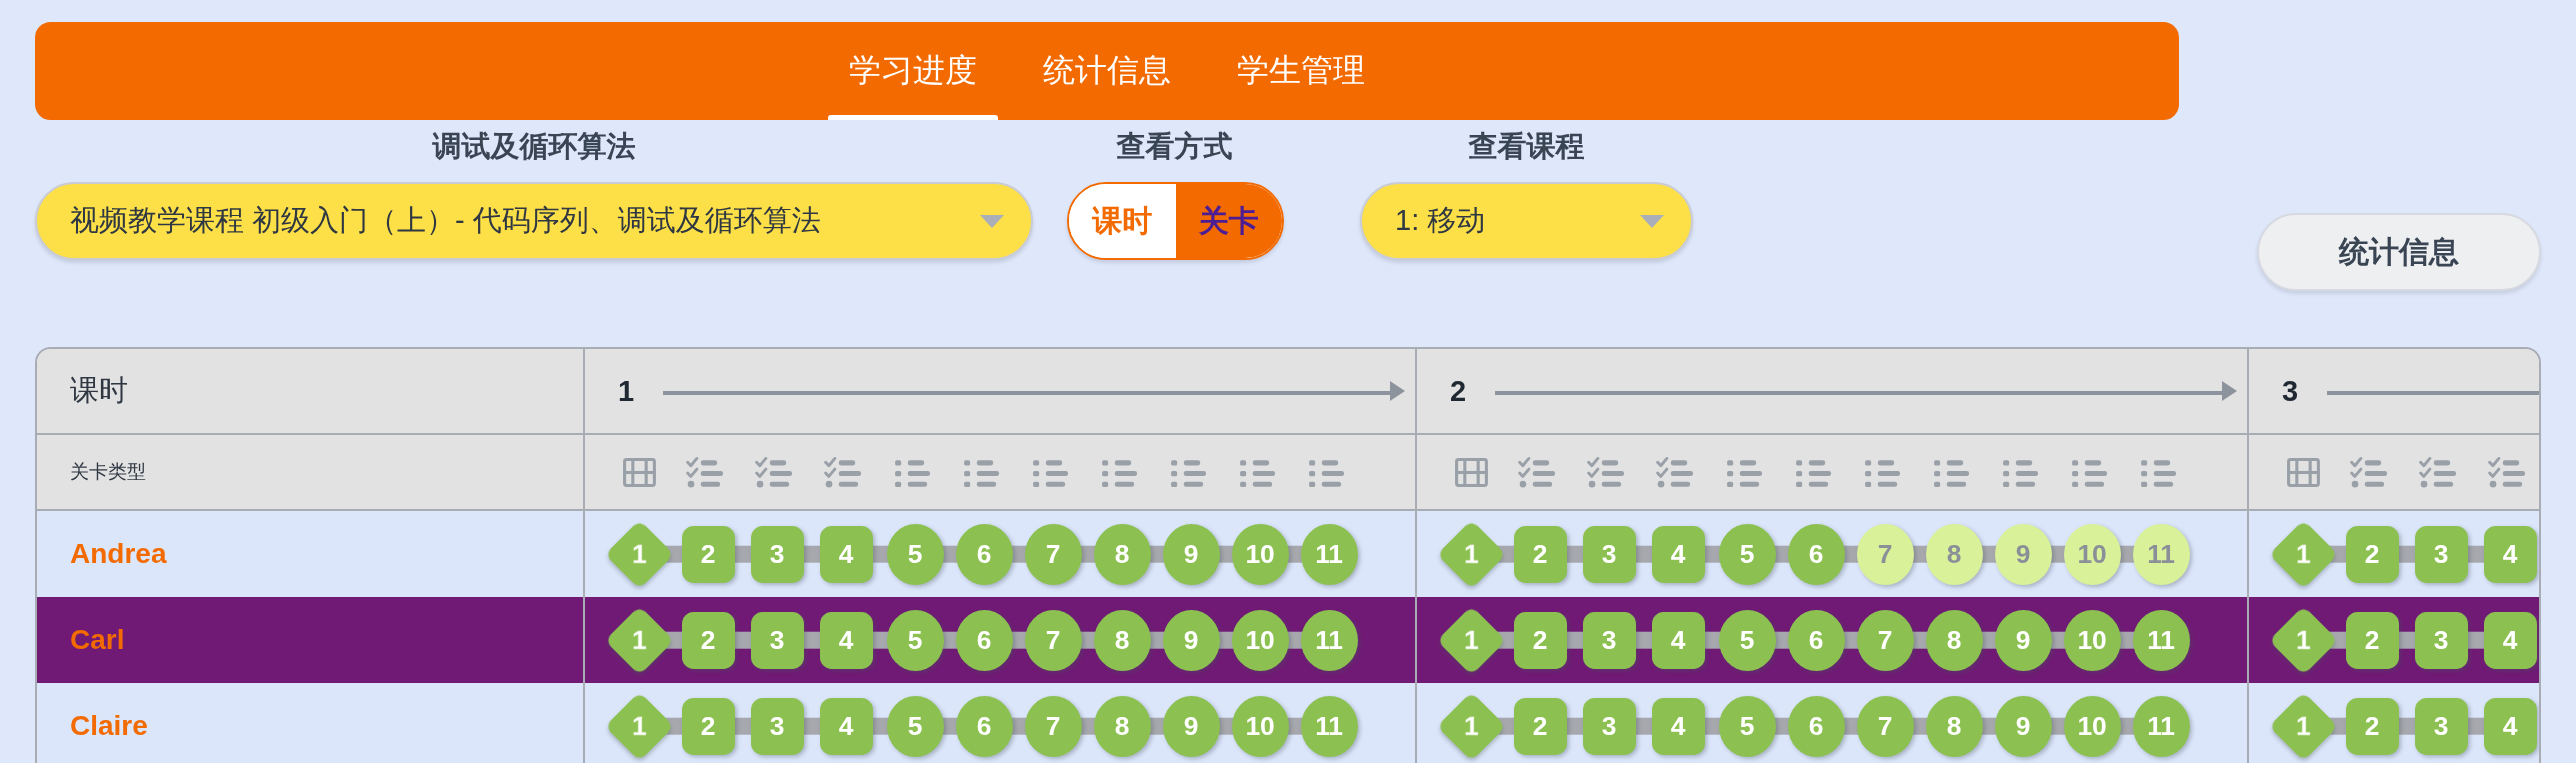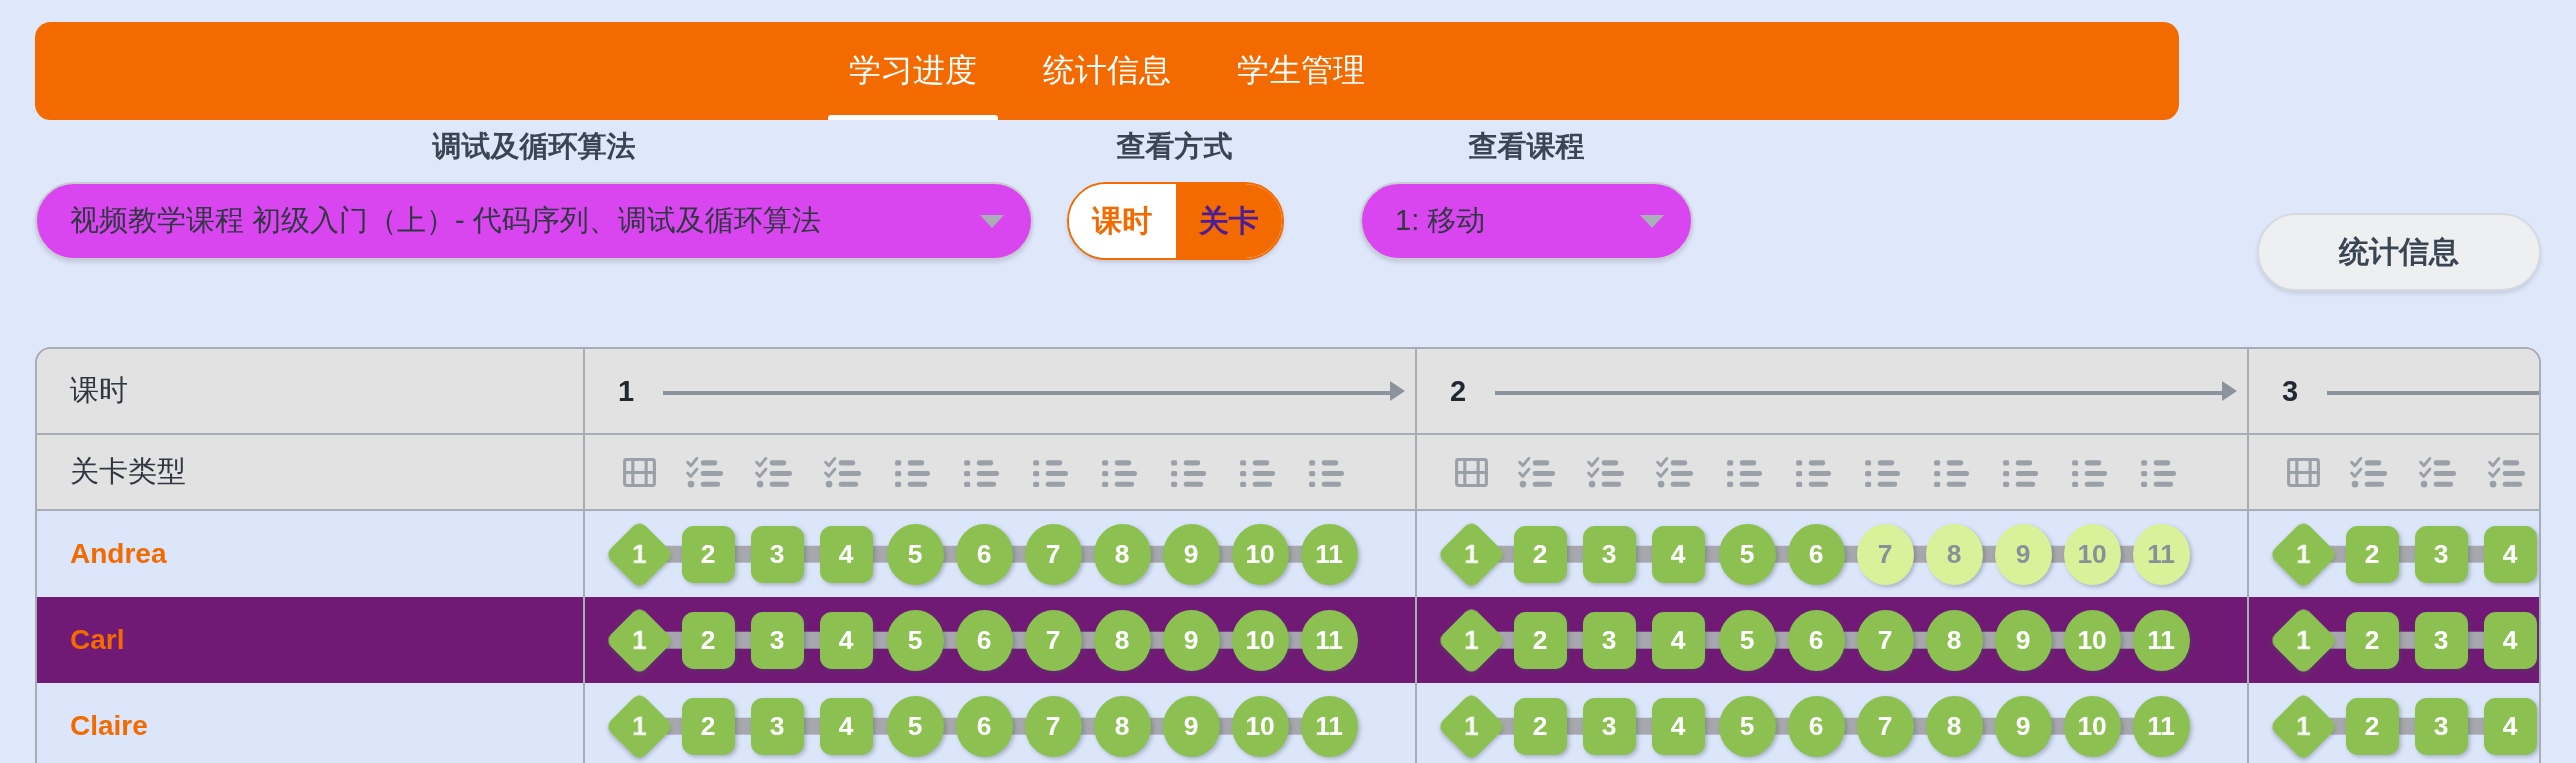--- a/index.html
+++ b/index.html
@@ -51,21 +51,21 @@
   .fieldlabel {
     font-size: 29px;
     font-weight: 700;
     color: #3a4554;
     text-align: center;
     white-space: nowrap;
     margin-bottom: 15.7px;
   }
 
   .select-box {
-    background: #d946ef;
+    background: #fde047;
     border: 2px solid #c9ccd4;
     border-radius: 47px;
     height: 78px;
     display: flex;
     align-items: center;
     padding: 0 27px 0 33px;
     box-shadow: 0 2.9px 3.9px rgba(80,90,110,0.18);
     cursor: pointer;
     gap: 18px;
   }
@@ -173,21 +173,21 @@
     width: 0; height: 0;
     border-top: 10.8px solid transparent;
     border-bottom: 10.8px solid transparent;
     border-left: 15.7px solid #8d939d;
     transform: translateY(-50%);
   }
   .lesson-arrow.noarrow i { right: 0; }
 
   
   .hdr-types { height: 76px; background: #e2e2e2; border-bottom: 2.9px solid #a8acb4; }
-  .hdr-types .gname { font-size: 29px; font-weight: 400; color: #2f3742; }
+  .hdr-types .gname { font-size: 19px; font-weight: 400; color: #2f3742; }
   .types-row { display: flex; align-items: center; height: 100%; padding-left: 19.6px; }
   .tslot { width: 69px; display: flex; align-items: center; justify-content: center; flex: 0 0 69px; }
 
   svg.ic { display: block; }
 
   
   .srow { height: 86px; }
   .srow.odd  { background: #dce6fb; }
   .srow.even { background: #701a75; }
   .srow .gname { font-size: 28px; font-weight: 700; color: #f26a00; }

